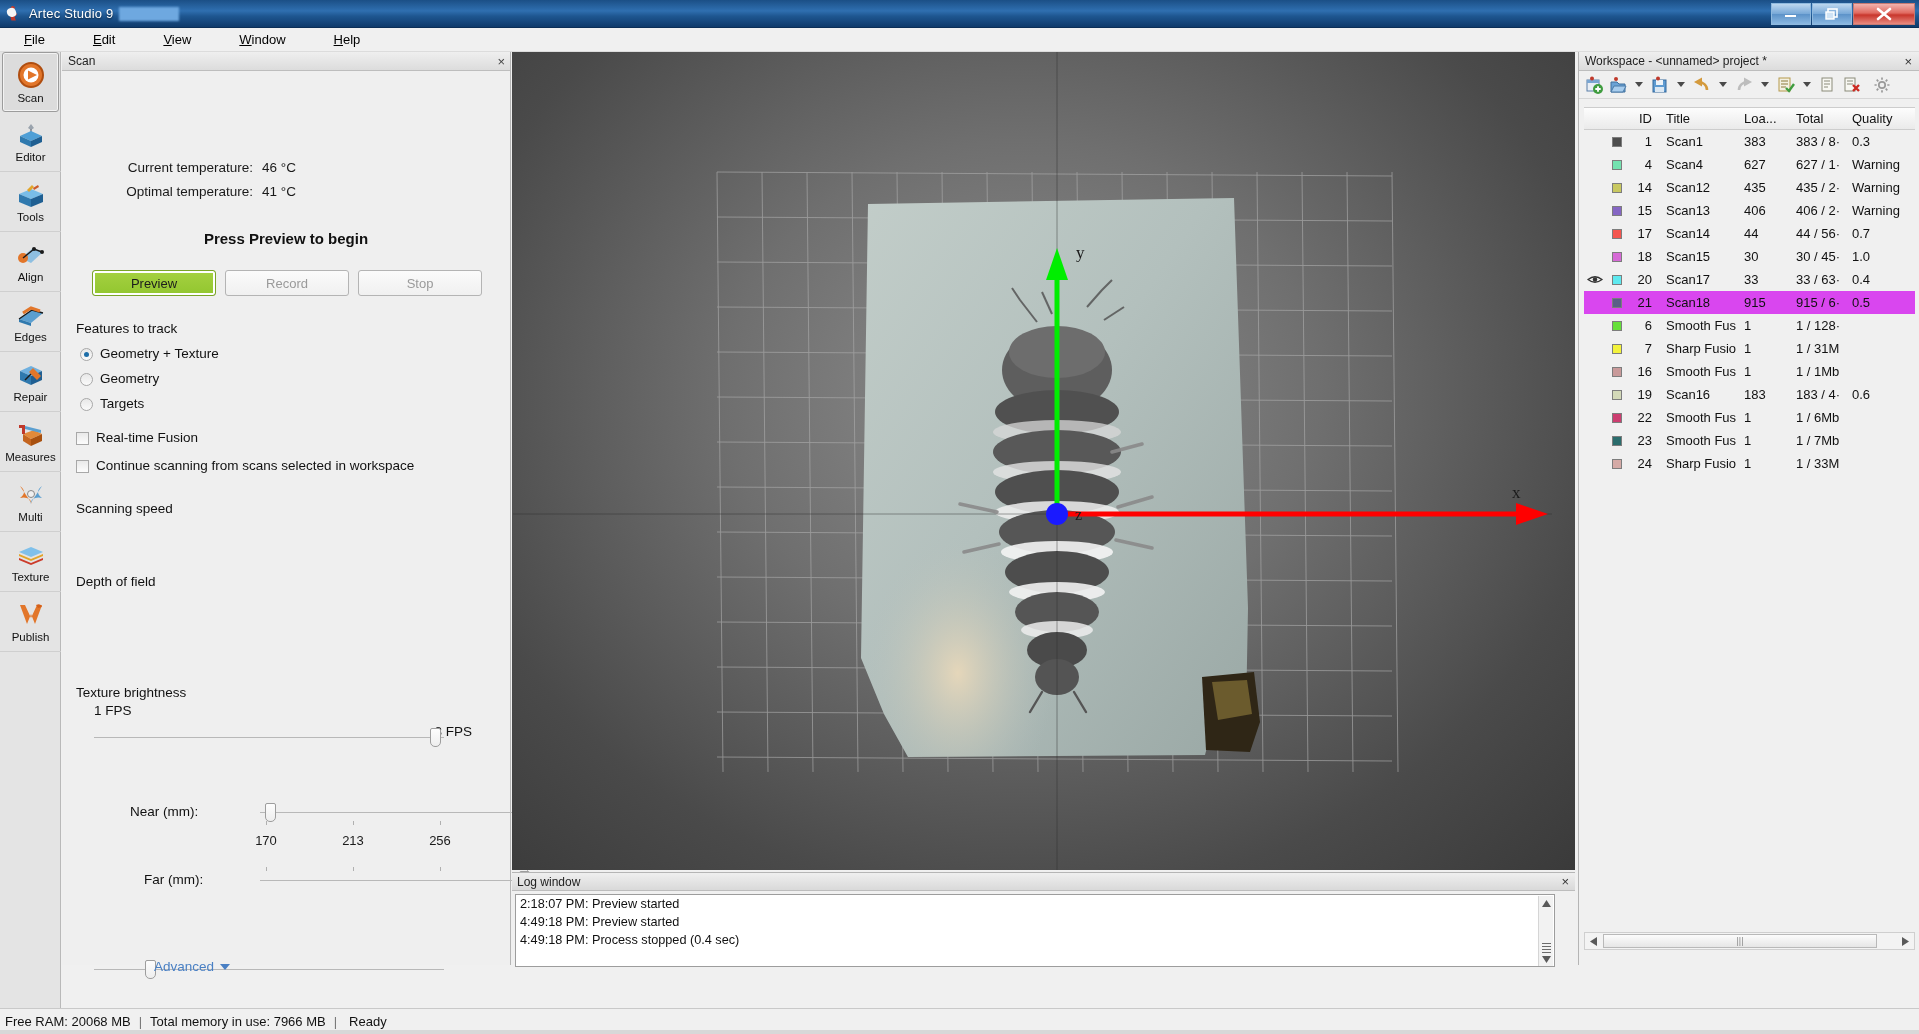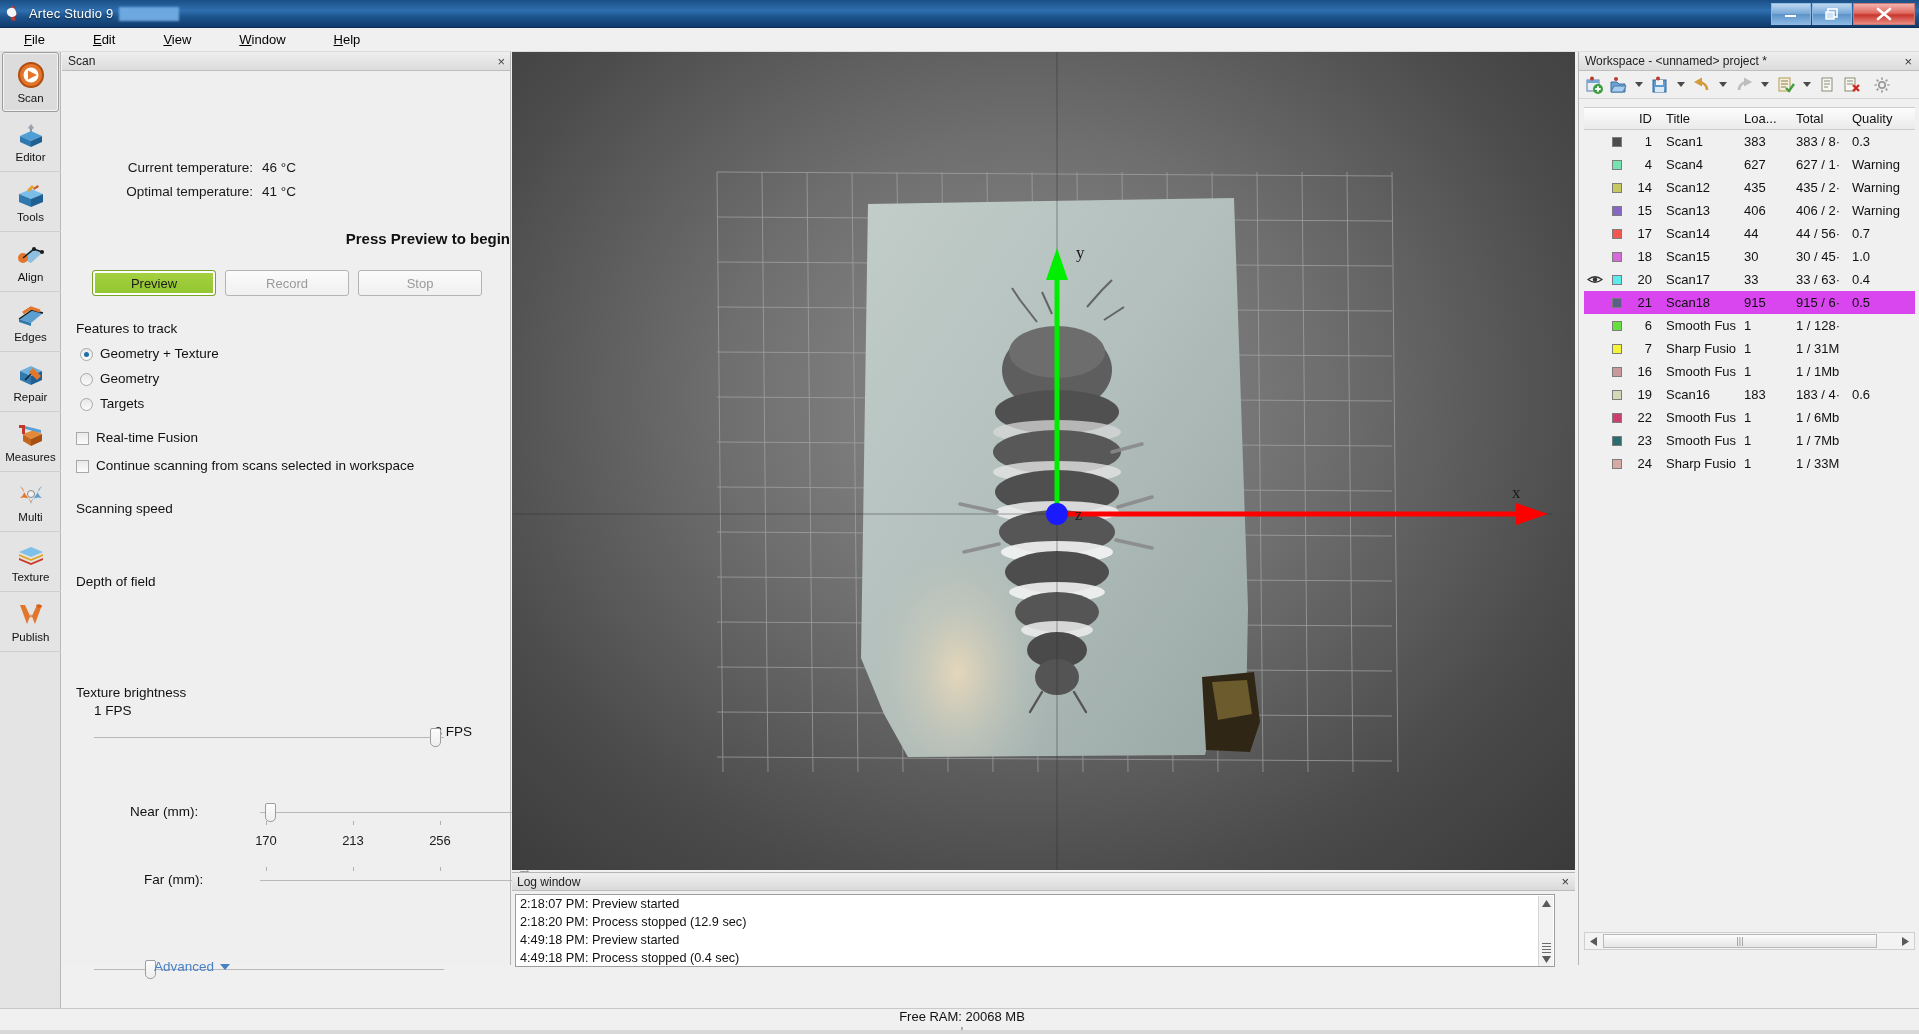--- a/index.html
+++ b/index.html
@@ -96,21 +96,21 @@
   }
   #scanpanel-close {
     margin-left:auto; margin-right:5px; font-size:13px; color:#444; cursor:default;
   }
   .temp-row {
     display:flex; font-size:13.5px; color:#1a1a1a; margin-top:0;
   }
   .temp-label { width:200px; text-align:right; padding-right:9px; }
   .temp-val { width:70px; text-align:left; }
   #press-preview {
-    text-align:right; font-size:15px; font-weight:bold; color:#111;
+    text-align:center; font-size:15px; font-weight:bold; color:#111;
     margin-top:31px;
   }
   #btnrow { display:flex; gap:9px; margin:23px 0 0 30px; }
   .xbtn {
     width:124px; height:26px; font-size:13px;
     border:1px solid #b4b4b4; border-radius:3px;
     background:linear-gradient(to bottom,#fbfbfb,#f0f0f0);
     color:#9a9a9a; display:flex;align-items:center;justify-content:center;
   }
   .xbtn.primary {
@@ -245,21 +245,21 @@
     position:absolute; left:18px; top:1px; width:274px; height:14px;
     background:linear-gradient(to bottom,#fcfcfc,#e6e6e6); border:1px solid #b9b9b9;
     display:flex;align-items:center;justify-content:center; font-size:9px; color:#8a8a8a;
   }
   .hs-arrow{ width:17px;height:16px;display:flex;align-items:center;justify-content:center;}
 
   
   #statusbar {
     position:absolute; left:0; top:1008px; width:1919px; height:26px;
     background:#f0f0f0; border-top:1px solid #c9c9c9;
-    display:flex; align-items:center; font-size:13px; color:#111; padding-left:5px;flex-direction:column;
+    display:flex; align-items:center; font-size:13px; color:#111; padding-left:5px;
   }
   .sb-sep { margin:0 8px; color:#777; }
   #statusbar-bottom {
     position:absolute; left:0; top:1030px; width:1919px; height:4px; background:#d8d8d8;
   }
 </style>
 </head>
 <body>
 
 <div id="titlebar">
@@ -612,21 +612,20 @@
 </div>
 
 <div id="logwin">
   <div id="log-title">
     <span>Log window</span>
     <span id="log-close">×</span>
   </div>
   <div id="log-body">
     <div id="log-lines">
         <div class="log-line">2:18:07 PM: Preview started</div>
-        <div class="log-line">2:18:20 PM: Process stopped (12.9 sec)</div>
         <div class="log-line">4:49:18 PM: Preview started</div>
         <div class="log-line">4:49:18 PM: Process stopped (0.4 sec)</div>
       </div>
     <div id="log-scroll">
       <div class="sb-arrow">
         <svg width="9" height="7">
             <polygon points="4.5,0 9,7 0,7" fill="#5a5a5a"></polygon>
           </svg>
       </div>
       <div id="log-grip">

